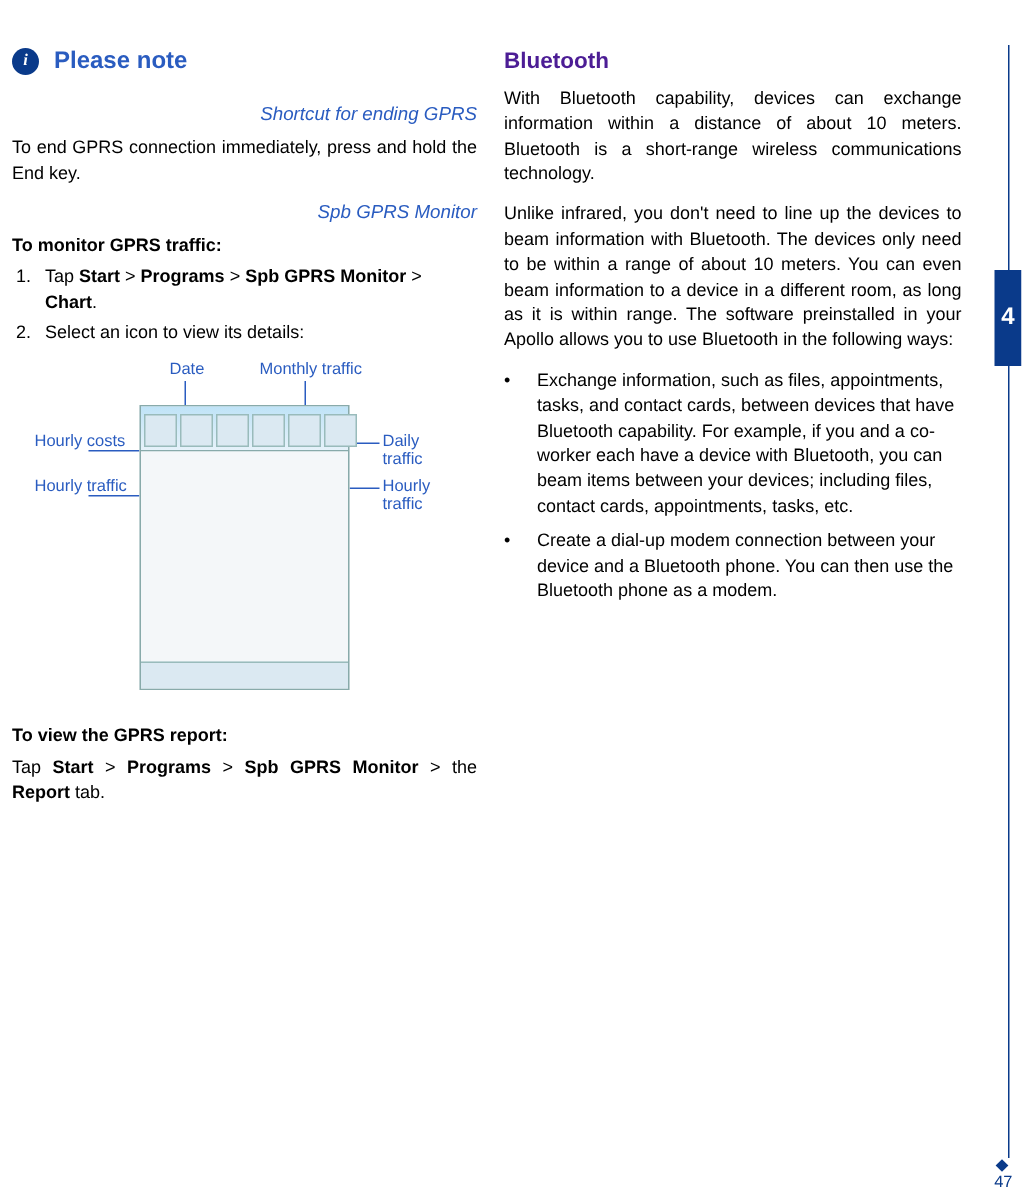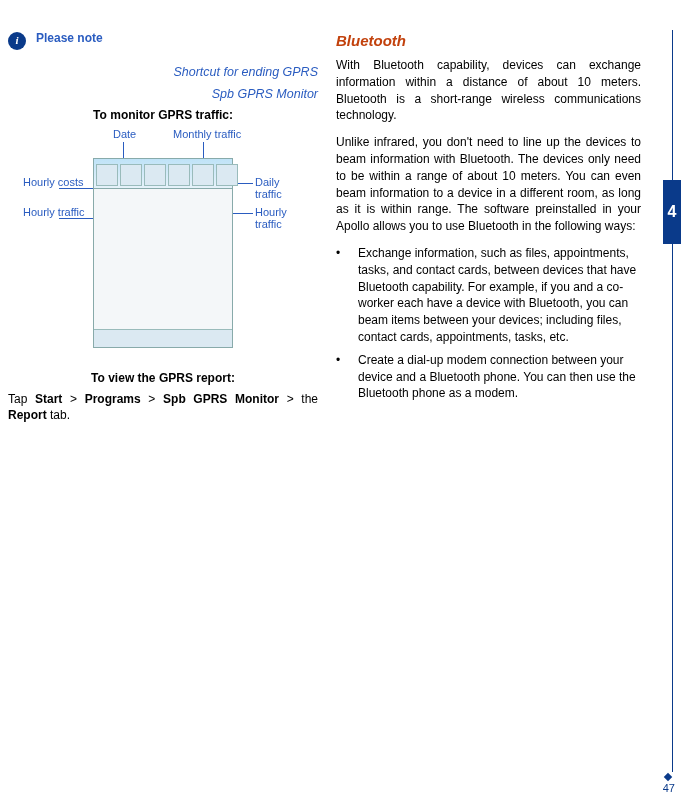--- a/index.html
+++ b/index.html
@@ -22,28 +22,28 @@
   .col-left { max-width: 310px; }
   .col-right { max-width: 305px; }
   .note-box { display: flex; gap: 6px; margin-bottom: 14px; }
   .note-icon {
     width: 18px; height: 18px; border-radius: 50%;
     background: #0a3a8a; color: #fff; font-weight: bold;
     display: flex; align-items: center; justify-content: center;
     font-size: 11px; flex-shrink: 0; margin-top: 2px;
     font-family: Georgia, serif; font-style: italic;
   }
-  .note-text { color: #2a5cc0; font-size: 12px; padding-left: 4px; }
+  .note-text { color: #2a5cc0; font-size: 16px; padding-left: 4px; }
   .note-title { font-weight: bold; color: #2a5cc0; margin-bottom: 2px; }
   .subhead-italic { color: #2a5cc0; font-style: italic; font-size: 12.5px; margin-bottom: 4px; text-align: right; }
   .para { margin-bottom: 10px; text-align: justify; }
-  .bold-para { font-weight: bold; margin-bottom: 4px; text-align: center; }
+  .bold-para { font-weight: bold; margin-bottom: 4px; }
   .ol { margin-left: 16px; margin-bottom: 10px; }
   .ol li { margin-bottom: 4px; padding-left: 6px; }
-  .h2-blue { color: #c2410c; font-weight: bold; font-size: 15px; margin-bottom: 6px; font-style: italic; }
+  .h2-blue { color: #4c1d95; font-weight: bold; font-size: 15px; margin-bottom: 6px; }
   .bullet-list { list-style: none; margin-bottom: 10px; }
   .bullet-list li { display: flex; margin-bottom: 6px; }
   .bullet-dot { width: 22px; flex-shrink: 0; }
   .diagram {
     width: 280px; height: 230px; position: relative; margin: 4px auto 12px auto;
   }
   .dlabel { position: absolute; color: #2a5cc0; font-size: 11px; line-height: 1.1; }
   .dline { position: absolute; background: #2a5cc0; }
   .window {
     position: absolute; left: 70px; top: 30px; width: 140px; height: 190px;
@@ -80,24 +80,31 @@
 <div class="page">
   <div class="col col-left">
     <div class="note-box">
       <div class="note-icon">i</div>
       <div class="note-text">
         <div class="note-title">Please note</div>
       </div>
     </div>
 
     <div class="subhead-italic">Shortcut for ending GPRS</div>
+    <p class="para">To end GPRS connection immediately, press and hold the End key.</p>
 
     <div class="subhead-italic">Spb GPRS Monitor</div>
 
     <p class="bold-para">To monitor GPRS traffic:</p>
+    <ol class="ol">
+      <li>
+        <span>Tap </span><span class="inline-bold">Start</span><span> &gt; </span><span class="inline-bold">Programs</span><span> &gt; </span><span class="inline-bold">Spb GPRS Monitor</span><span> &gt; </span><span class="inline-bold">Chart</span><span>.</span>
+      </li>
+      <li>Select an icon to view its details:</li>
+    </ol>
 
     <div class="diagram">
       <div class="dlabel" style="left:90px; top:0;text-align:center;">Date</div>
       <div class="dlabel" style="left:150px; top:0;">Monthly traffic</div>
       <div class="dline" style="left:100px; top:14px; width:1px; height:22px;"></div>
       <div class="dline" style="left:180px; top:14px; width:1px; height:22px;"></div>
 
       <div class="dlabel" style="left:0; top:48px;">Hourly costs</div>
       <div class="dlabel" style="left:0; top:78px;">Hourly traffic</div>
       <div class="dline" style="left:36px; top:60px; width:34px; height:1px;"></div>

